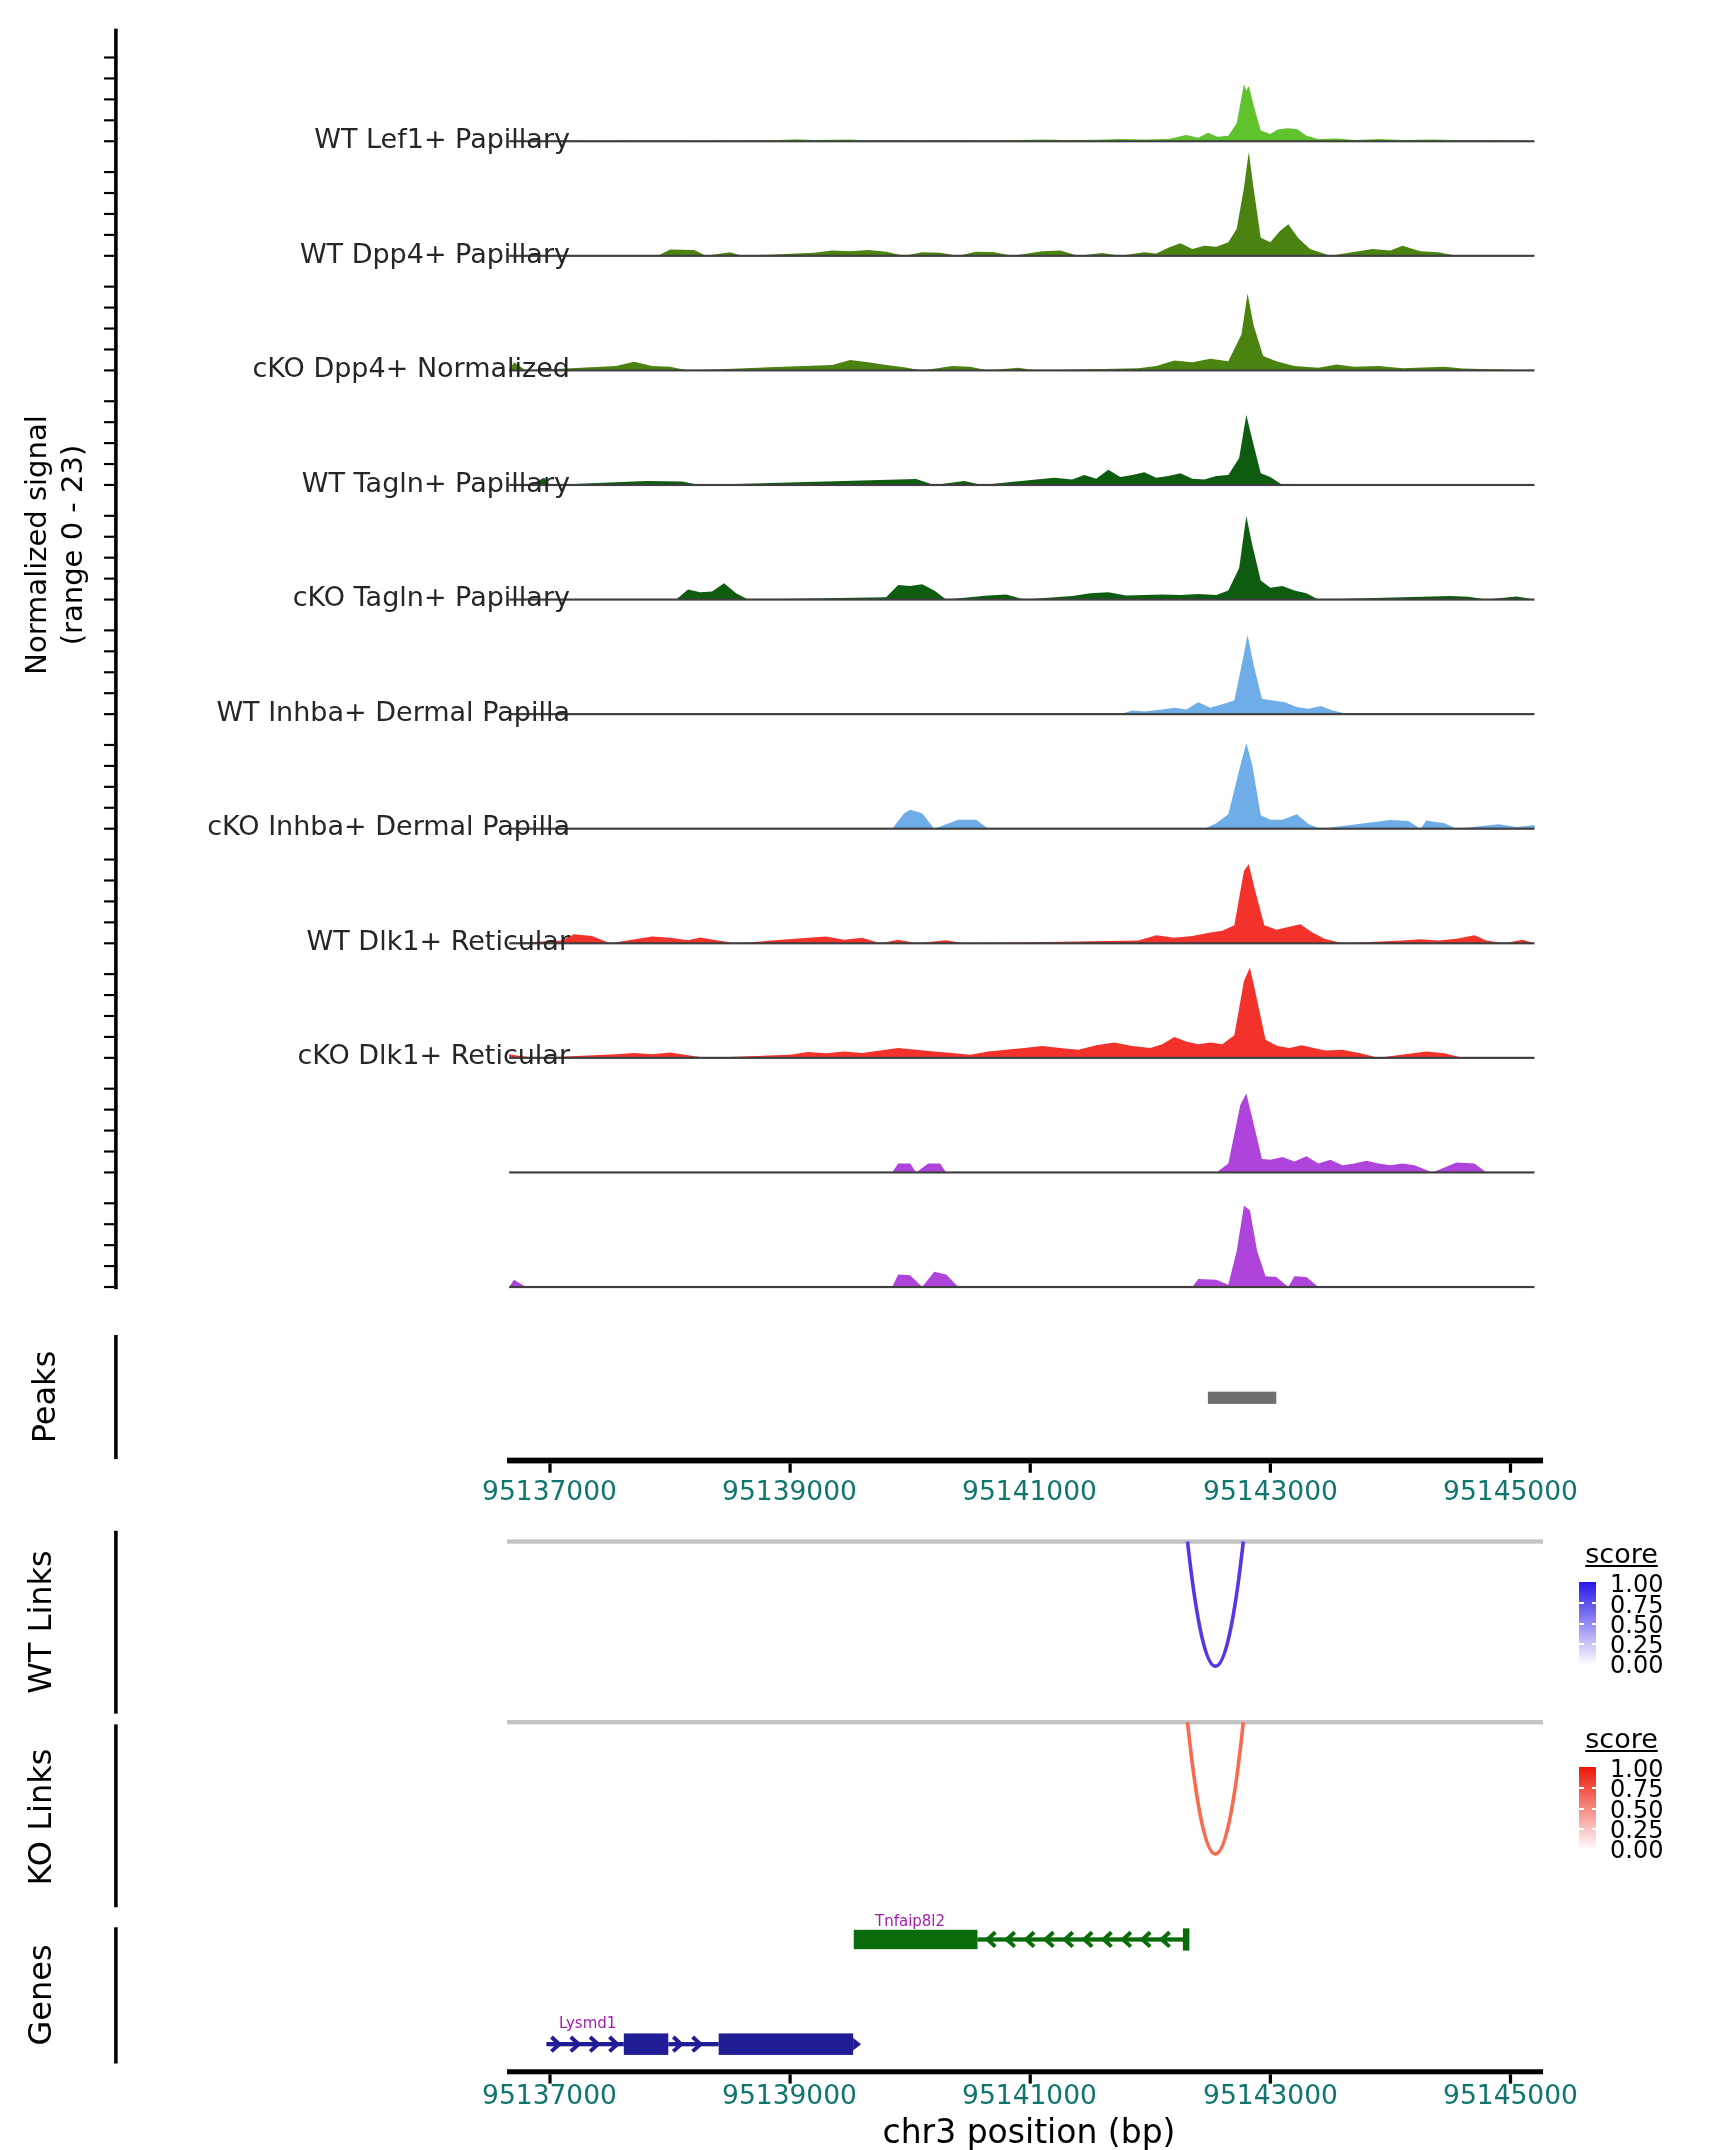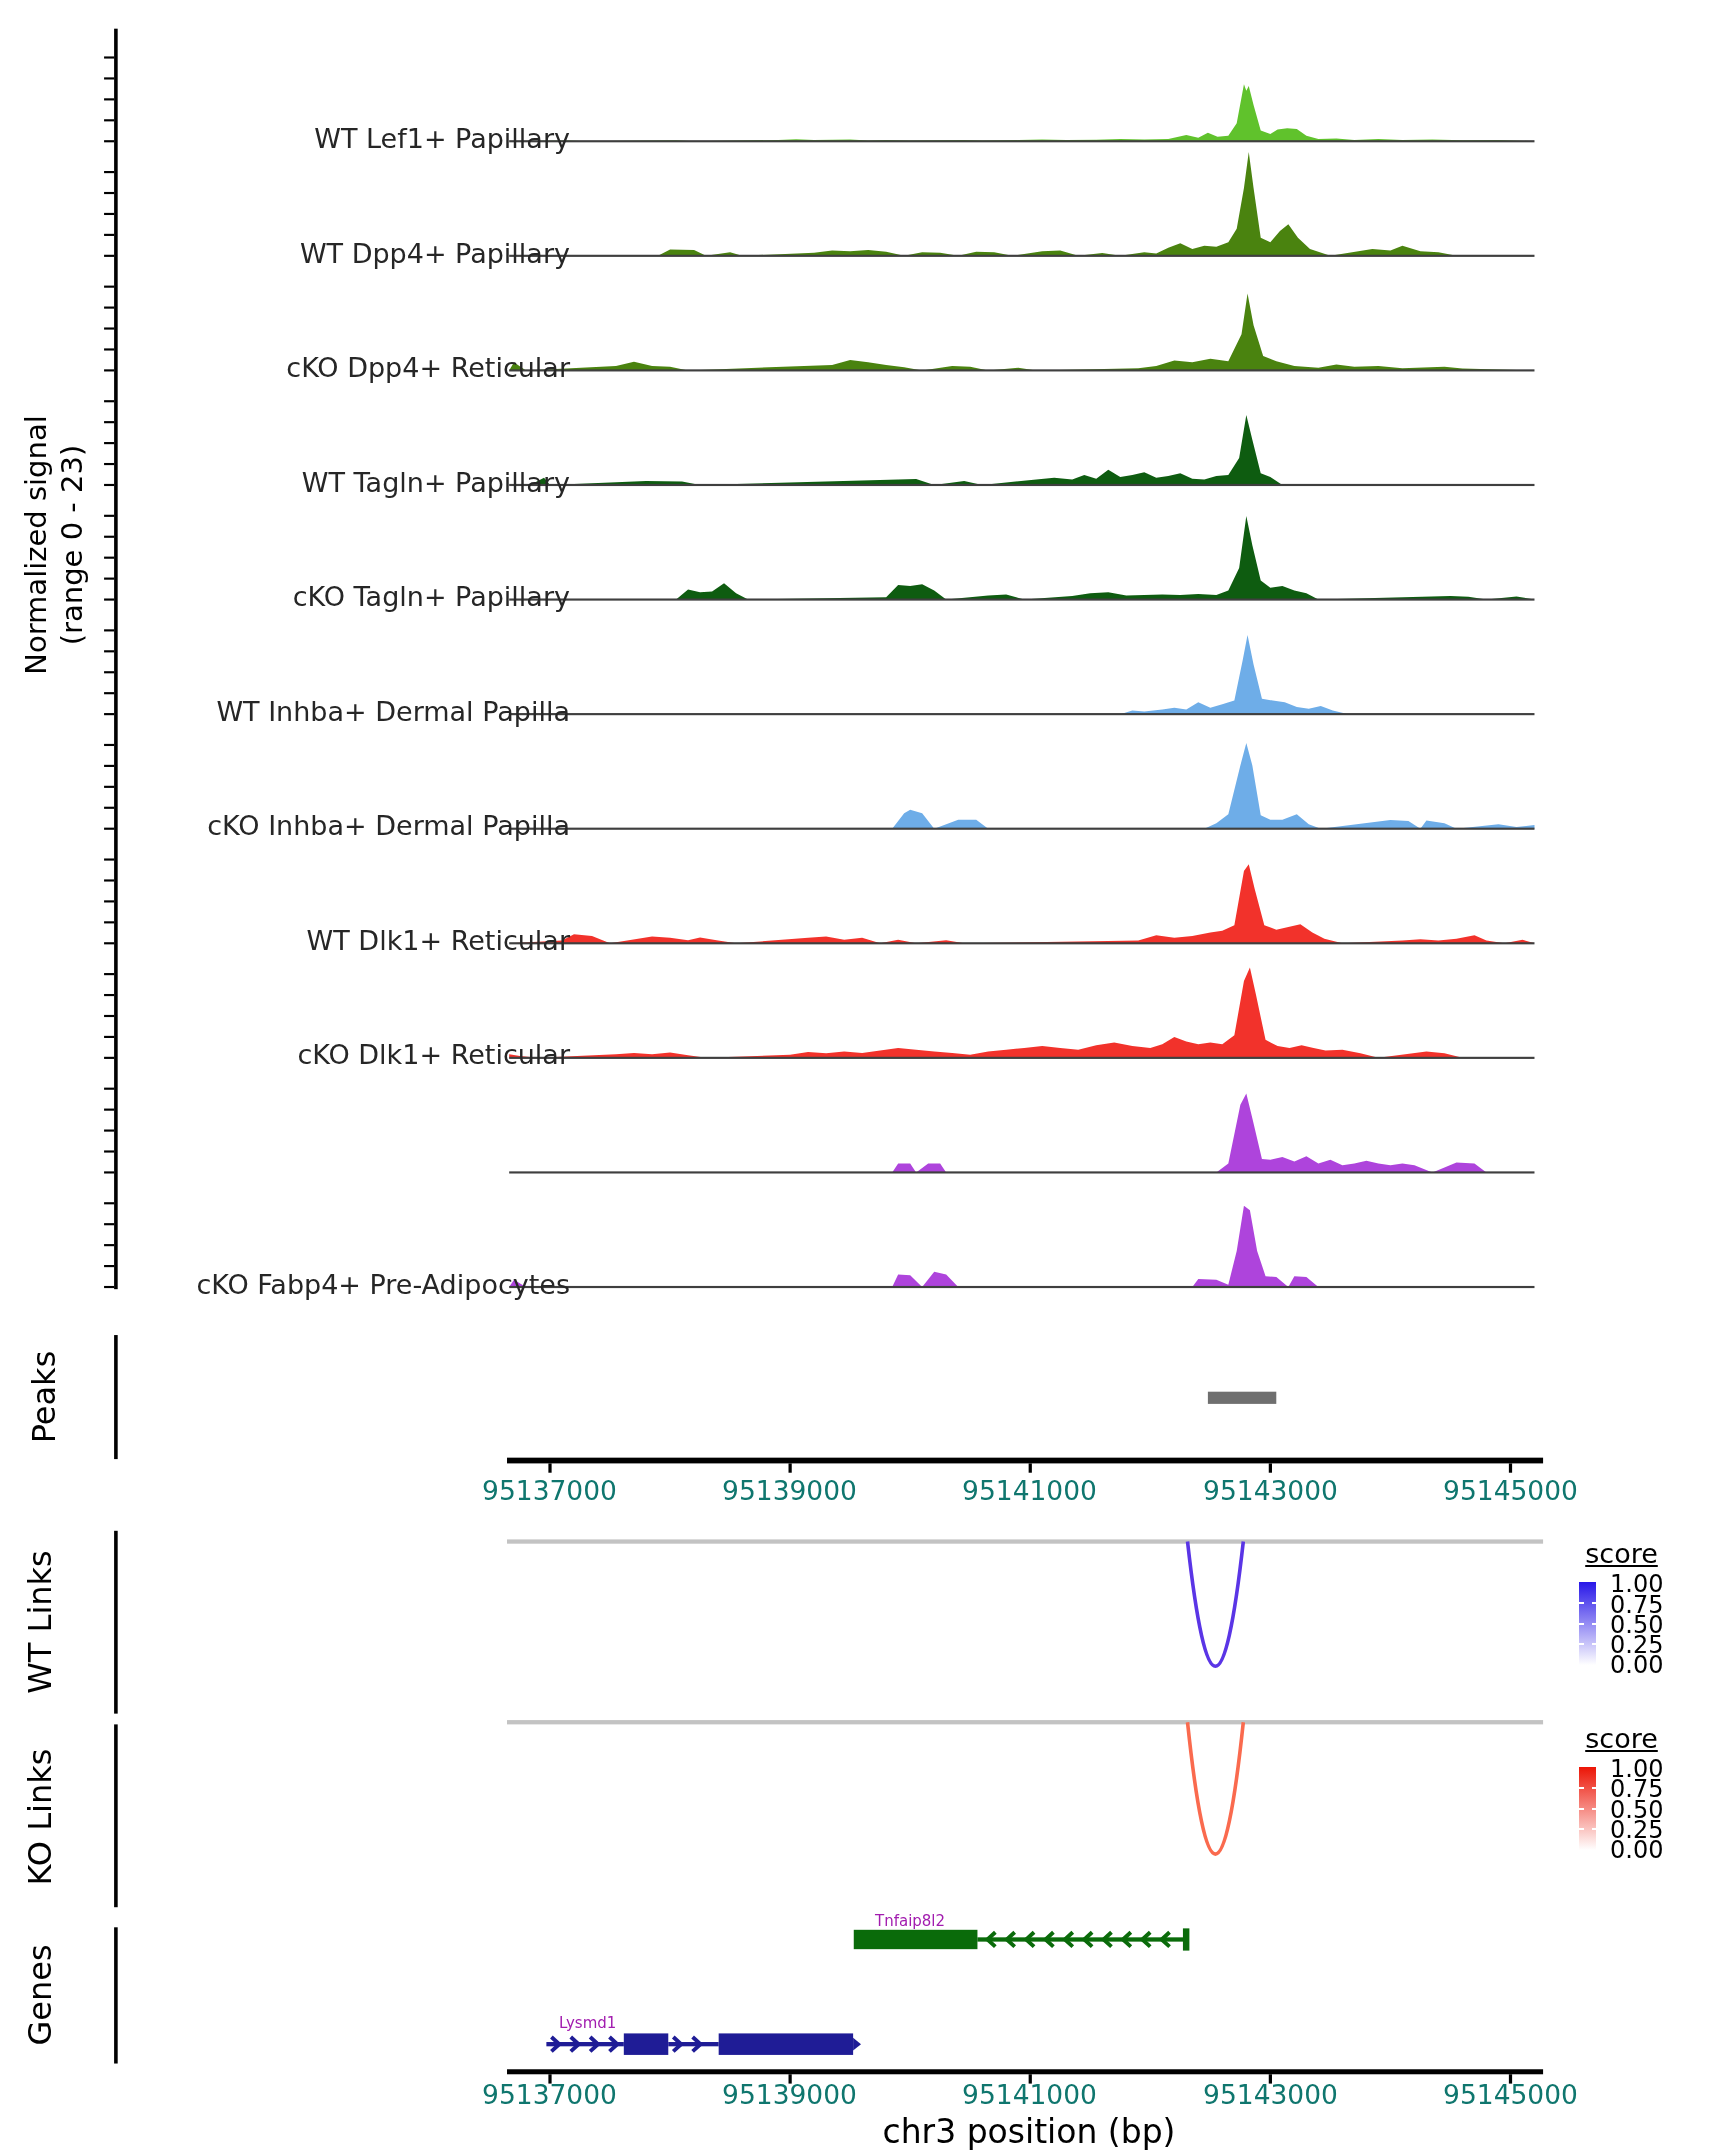--- a/index.html
+++ b/index.html
@@ -154,28 +154,27 @@
   </div>
 
   <div class="abs rot" id="lab-peaks" style="left: 44px; top: 1397px;">Peaks</div>
   <div class="abs rot" id="lab-wtl" style="left: 40px; top: 1622px;">WT Links</div>
   <div class="abs rot" id="lab-kol" style="left: 40px; top: 1817px;">KO Links</div>
   <div class="abs rot" id="lab-genes" style="left: 40px; top: 1995px;">Genes</div>
 
   <div class="abs axtitle" id="axis-title" style="left: 742px; top: 2112px; width: 574px;">chr3 position (bp)</div>
 <div class="abs tlabel" style="left: 68px; top: 76px; width: 502px;">WT Lef1+ Papillary</div>
     <div class="abs tlabel" style="left: 68px; top: 191px; width: 502px;">WT Dpp4+ Papillary</div>
-    <div class="abs tlabel" style="left: 68px; top: 305px; width: 502px;">cKO Dpp4+ Reticular</div>
+    <div class="abs tlabel" style="left: 68px; top: 305px; width: 502px;">cKO Dpp4+ Normalized</div>
     <div class="abs tlabel" style="left: 68px; top: 420px; width: 502px;">WT Tagln+ Papillary</div>
     <div class="abs tlabel" style="left: 68px; top: 534px; width: 502px;">cKO Tagln+ Papillary</div>
     <div class="abs tlabel" style="left: 68px; top: 763px; width: 502px;">cKO Inhba+ Dermal Papilla</div>
     <div class="abs tlabel" style="left: 68px; top: 649px; width: 502px;">WT Inhba+ Dermal Papilla</div>
     <div class="abs tlabel" style="left: 68px; top: 878px; width: 502px;">WT Dlk1+ Reticular</div>
     <div class="abs tlabel" style="left: 68px; top: 992px; width: 502px;">cKO Dlk1+ Reticular</div>
-    <div class="abs tlabel" style="left: 68px; top: 1222px; width: 502px;">cKO Fabp4+ Pre-Adipocytes</div>
     <div class="abs tick" style="left: 442px; top: 1476px; width: 215px;">95137000</div>
     <div class="abs tick" style="left: 682px; top: 1476px; width: 215px;">95139000</div>
     <div class="abs tick" style="left: 922px; top: 1476px; width: 215px;">95141000</div>
     <div class="abs tick" style="left: 1163px; top: 1476px; width: 215px;">95143000</div>
     <div class="abs tick" style="left: 1403px; top: 1476px; width: 215px;">95145000</div>
     <div class="abs tick" style="left: 442px; top: 2080px; width: 215px;">95137000</div>
     <div class="abs tick" style="left: 682px; top: 2080px; width: 215px;">95139000</div>
     <div class="abs tick" style="left: 922px; top: 2080px; width: 215px;">95141000</div>
     <div class="abs tick" style="left: 1163px; top: 2080px; width: 215px;">95143000</div>
     <div class="abs tick" style="left: 1403px; top: 2080px; width: 215px;">95145000</div>

